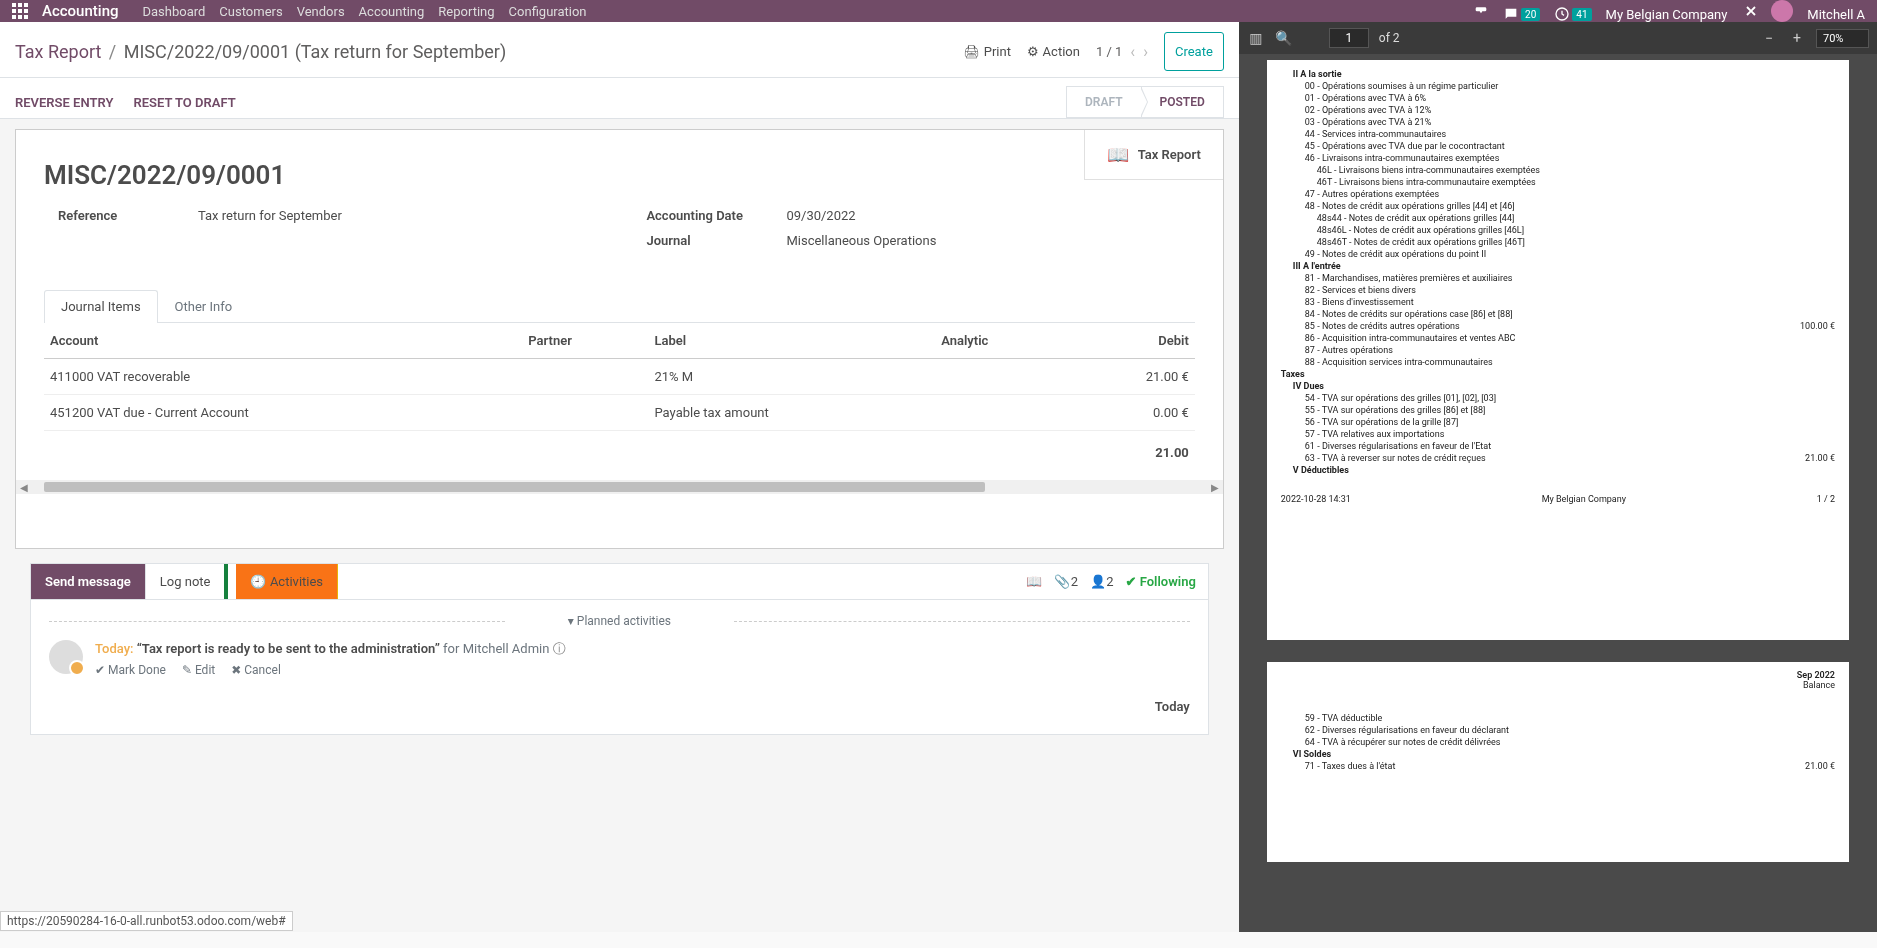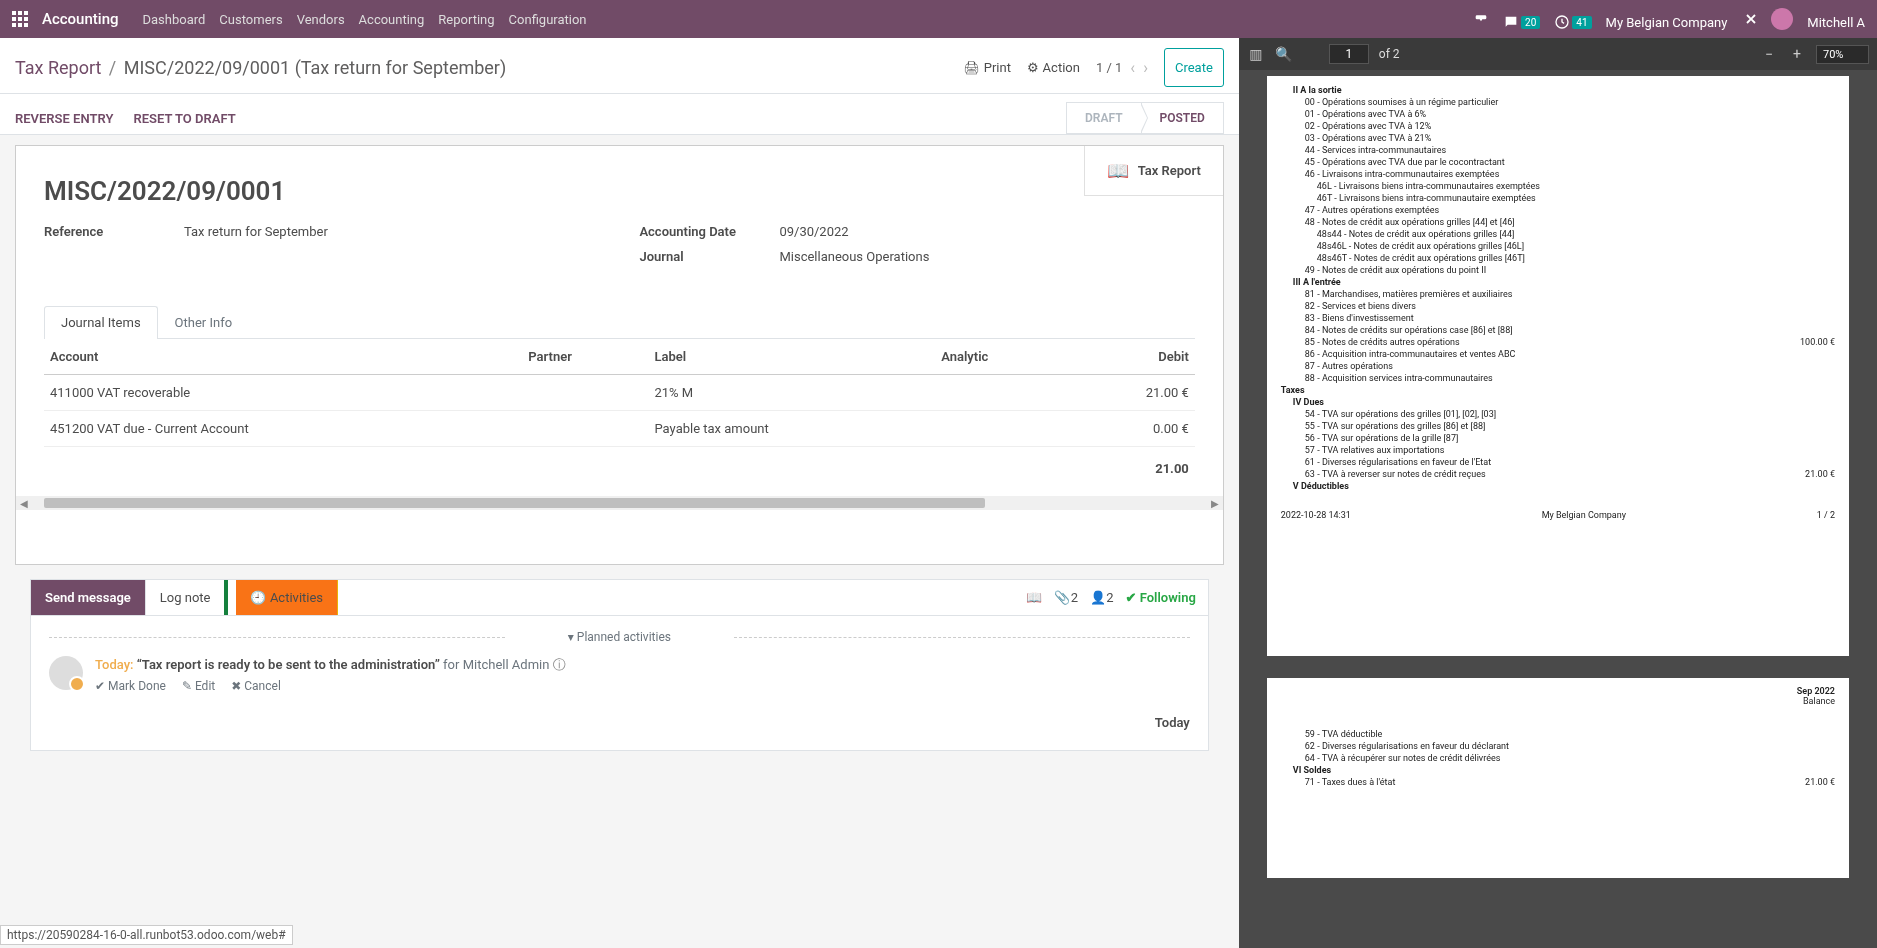--- a/index.html
+++ b/index.html
@@ -1,17 +1,17 @@
 <!DOCTYPE html>
 <html><head>
 <meta charset="utf-8">
 <style>
 * { box-sizing: border-box; margin: 0; padding: 0; font-family: -apple-system, BlinkMacSystemFont, "Segoe UI", Roboto, sans-serif; }
 body { font-size: 13px; color: #4c4c4c; background: #f9f9f9; }
-.topbar { background: #714b67; color: #fff; height: 38px; display: flex; align-items: center; padding: 0 12px; }
+.topbar { background: #714b67; color: #fff; height: 22px; display: flex; align-items: center; padding: 0 12px; }
 .topbar .apps-icon { width: 16px; height: 16px; display: grid; grid-template-columns: repeat(3,4px); grid-template-rows: repeat(3,4px); gap: 2px; margin-right: 14px; cursor: pointer; }
 .topbar .apps-icon span { background: #fff; }
 .topbar .brand { font-size: 15px; font-weight: 500; margin-right: 24px; }
 .topbar .menu { display: flex; gap: 14px; font-size: 13px; }
 .topbar .menu a { color: #ddd; text-decoration: none; cursor: pointer; }
 .topbar .right { margin-left: auto; display: flex; align-items: flex-end; gap: 14px; }
 .topbar .right .badge-wrap { position: relative; display: flex; align-items: center; cursor: pointer; }
 .topbar .right .badge { background: #00a09d; color: #fff; font-size: 10px; padding: 1px 4px; border-radius: 2px; margin-left: 2px; }
 .topbar .right .avatar { width: 22px; height: 22px; border-radius: 50%; background: #c7a; display: inline-block; }
 .icon-svg { width: 16px; height: 16px; fill: #fff; }
@@ -36,21 +36,21 @@
 .status-step:last-child { border-right: 1px solid #dee2e6; }
 .status-step::after { content: ""; position: absolute; right: -7px; top: 50%; transform: translateY(-50%); border-left: 7px solid #dee2e6; border-top: 16px solid transparent; border-bottom: 16px solid transparent; z-index: 1; }
 .status-step::before { content: ""; position: absolute; right: -6px; top: 50%; transform: translateY(-50%); border-left: 7px solid #fff; border-top: 15px solid transparent; border-bottom: 15px solid transparent; z-index: 2; }
 .status-step:last-child::after, .status-step:last-child::before { display: none; }
 .form-sheet-wrap { padding: 10px 15px 0; overflow-y: auto; flex: 1; }
 .form-sheet { background: #fff; border: 1px solid #ccc; padding: 0 0 20px; position: relative; min-height: 420px; }
 .tax-report-btn { position: absolute; top: 0; right: 0; border-left: 1px solid #e0e0e0; border-bottom: 1px solid #e0e0e0; padding: 14px 22px; font-weight: 600; display: flex; align-items: center; gap: 8px; cursor: pointer; }
 .tax-report-btn .book-icon { font-size: 18px; }
 .sheet-inner { padding: 30px 28px 10px; }
 .rec-title { font-size: 26px; font-weight: 600; color: #4c4c4c; margin-bottom: 18px; }
-.fields-row { display: flex; gap: 40px; margin-bottom: 12px; }
+.fields-row { display: flex; gap: 40px; margin-bottom: 12px; margin-left: 14px; }
 .fields-col { flex: 1; }
 .field-row { display: flex; margin-bottom: 10px; font-size: 13px; }
 .field-label { width: 140px; font-weight: 600; color: #4c4c4c; }
 .field-value { color: #4c4c4c; }
 .tabs { display: flex; border-bottom: 1px solid #dee2e6; margin: 10px 28px 0; }
 .tab { padding: 8px 16px; cursor: pointer; border: 1px solid transparent; border-bottom: none; font-size: 13px; color: #6c757d; }
 .tab.active { border-color: #dee2e6; background: #fff; margin-bottom: -1px; color: #4c4c4c; border-radius: 3px 3px 0 0; }
 .journal-table { width: calc(100% - 56px); margin: 0 28px; border-collapse: collapse; font-size: 13px; }
 .journal-table th { text-align: left; padding: 10px 6px; border-bottom: 1px solid #ccc; font-weight: 600; }
 .journal-table th.right, .journal-table td.right { text-align: right; }
@@ -75,21 +75,21 @@
 .planned-label::before { left: 0; } .planned-label::after { right: 0; }
 .activity-row { display: flex; gap: 12px; align-items: flex-start; }
 .activity-row .avatar2 { width: 34px; height: 34px; border-radius: 50%; background: #ddd; position: relative; flex-shrink: 0; }
 .activity-row .avatar2::after { content: ""; position: absolute; bottom: -2px; right: -2px; width: 12px; height: 12px; background: #f0ad4e; border-radius: 50%; border: 2px solid #fff; }
 .activity-content .when { color: #f0ad4e; font-weight: 500; }
 .activity-content .msg { color: #4c4c4c; font-weight: 600; }
 .activity-content .for { color: #6c757d; }
 .activity-actions { margin-top: 5px; display: flex; gap: 16px; font-size: 12px; color: #6c757d; }
 .activity-actions span { cursor: pointer; }
 .today-label { text-align: right; font-weight: 600; margin-top: 22px; }
-.status-url { position: fixed; bottom: 3px; left: 0; background: #fff; border: 1px solid #ccc; padding: 2px 6px; font-size: 12px; color: #555; z-index: 100; }
+.status-url { position: fixed; bottom: 17px; left: 0; background: #fff; border: 1px solid #ccc; padding: 2px 6px; font-size: 12px; color: #555; z-index: 100; }
 
 .pdf-toolbar { background: #3a3a3a; height: 32px; display: flex; align-items: center; padding: 0 8px; gap: 10px; color: #ddd; font-size: 12px; }
 .pdf-toolbar .pg-input { width: 40px; background: #2a2a2a; border: 1px solid #555; color: #fff; text-align: center; font-size: 12px; padding: 2px; }
 .pdf-toolbar .zoom-sel { background: #2a2a2a; border: 1px solid #555; color: #fff; font-size: 11px; padding: 2px 24px 2px 6px; appearance: none; }
 .pdf-toolbar .tbtn { cursor: pointer; font-size: 14px; color: #ccc; width: 18px; text-align: center; }
 .pdf-scroll { flex: 1; overflow-y: auto; padding: 6px 28px 20px; }
 .pdf-page { background: #fff; margin: 0 auto 22px; width: 100%; padding: 8px 14px 10px; font-size: 9px; color: #222; position: relative; min-height: 580px; }
 .pdf-line { display: flex; justify-content: space-between; padding: 1px 0; }
 .pdf-line.i1 { padding-left: 12px; }
 .pdf-line.i2 { padding-left: 24px; }

